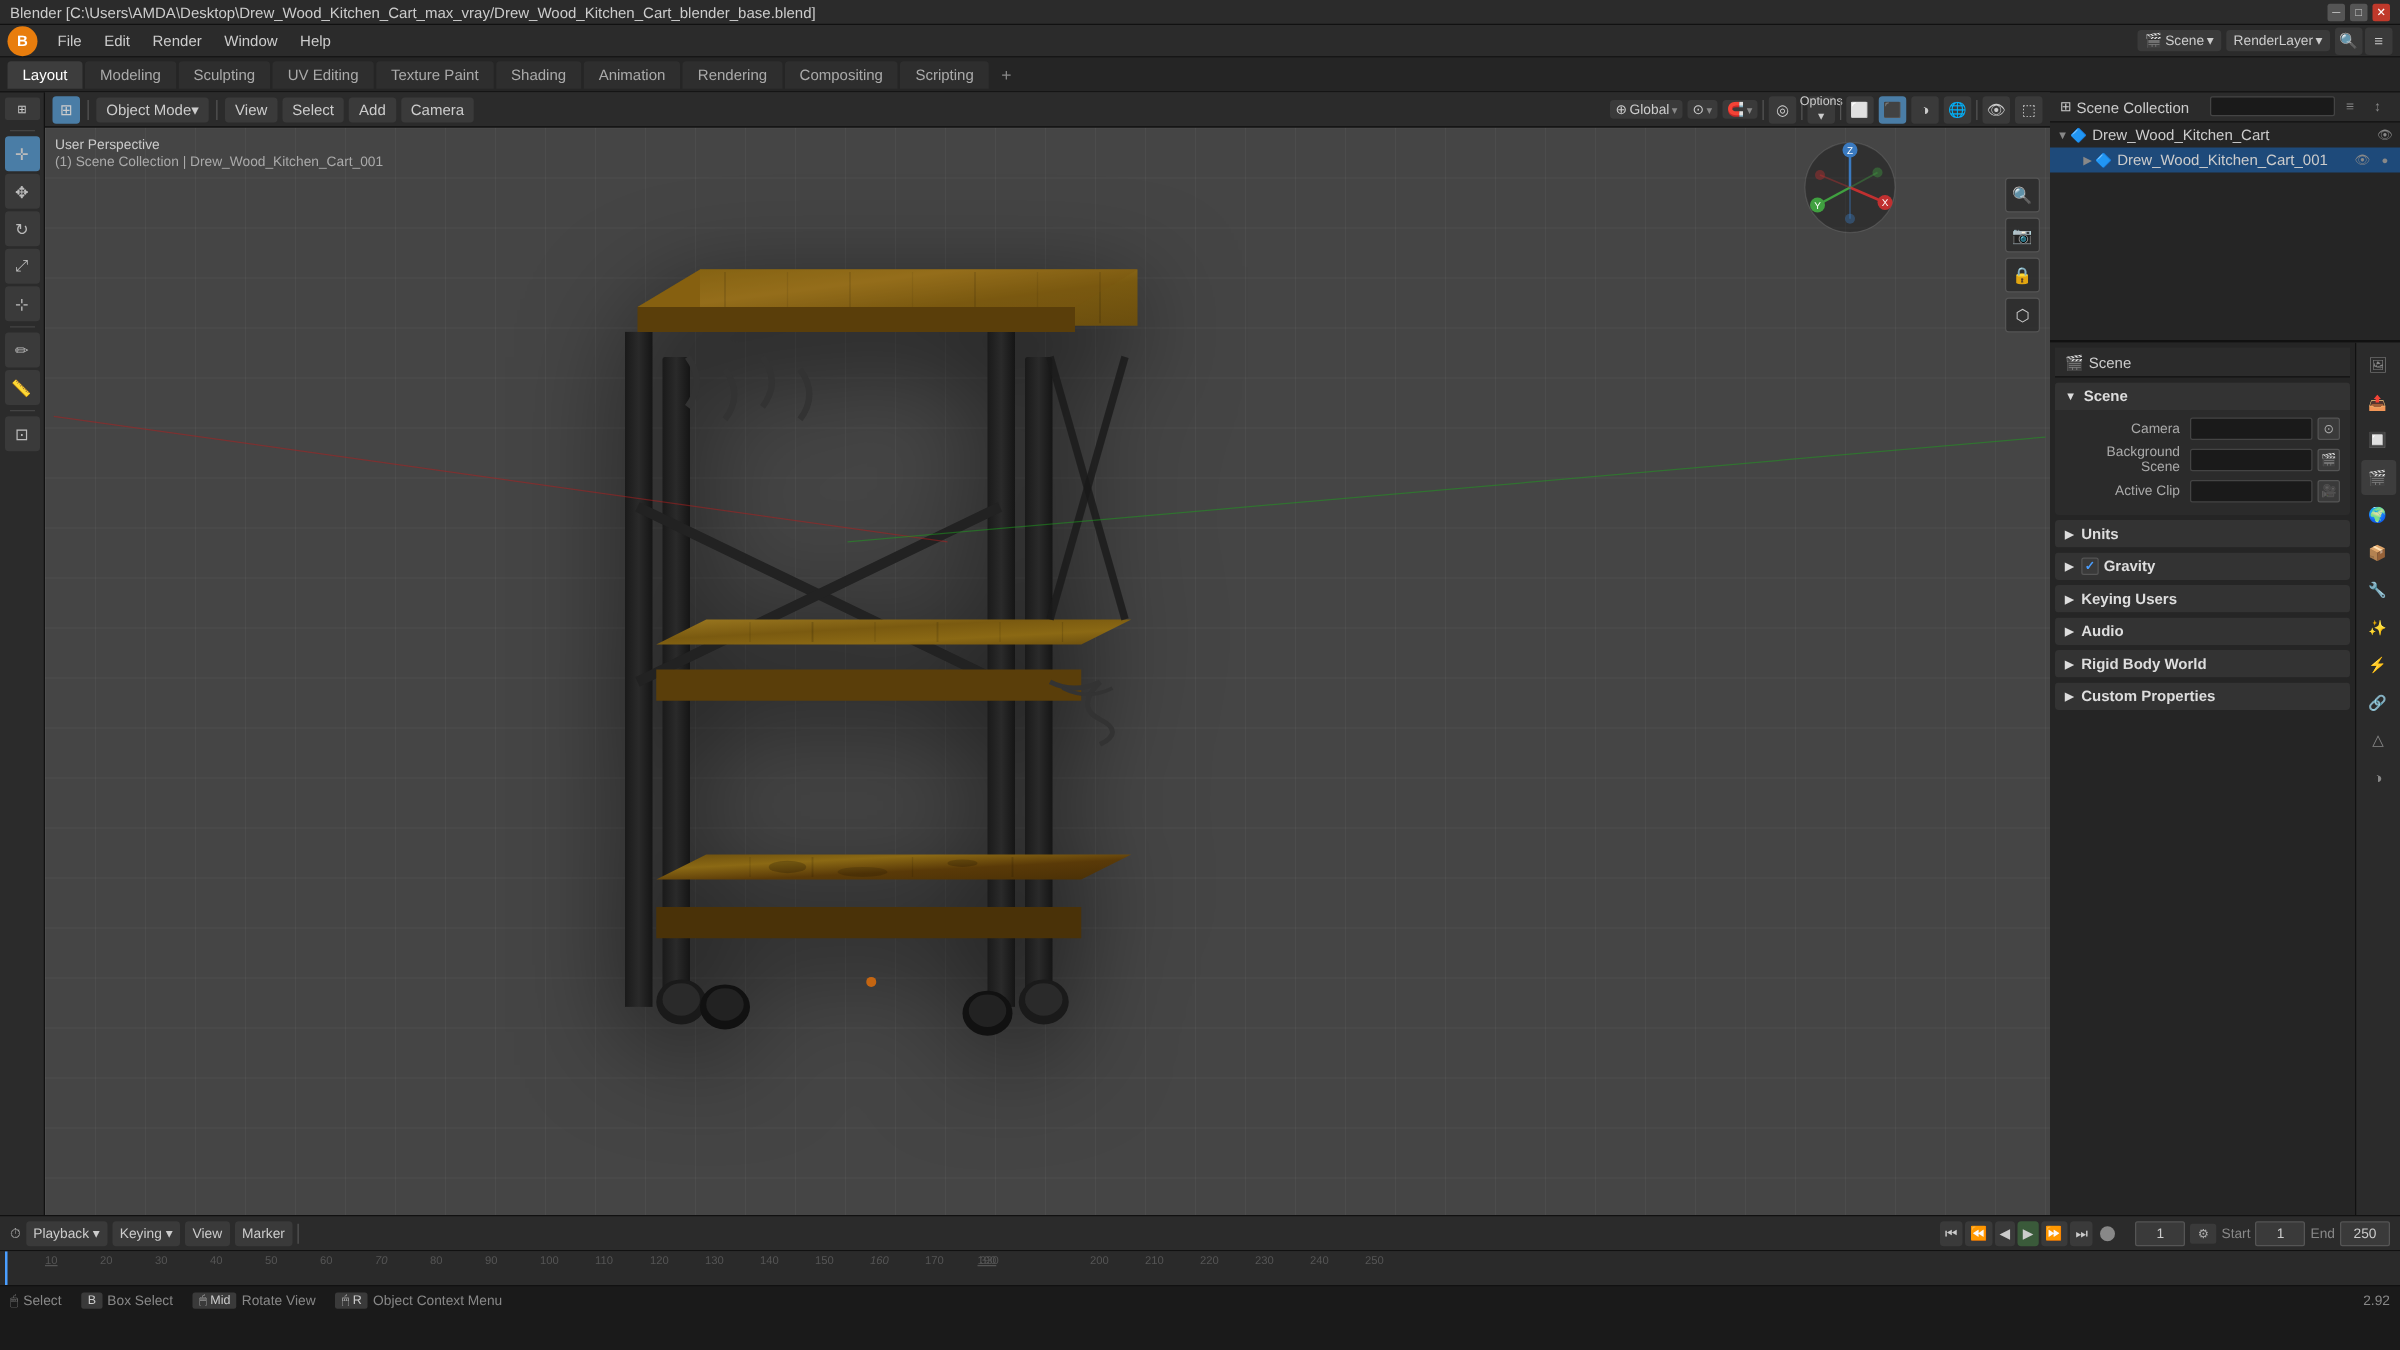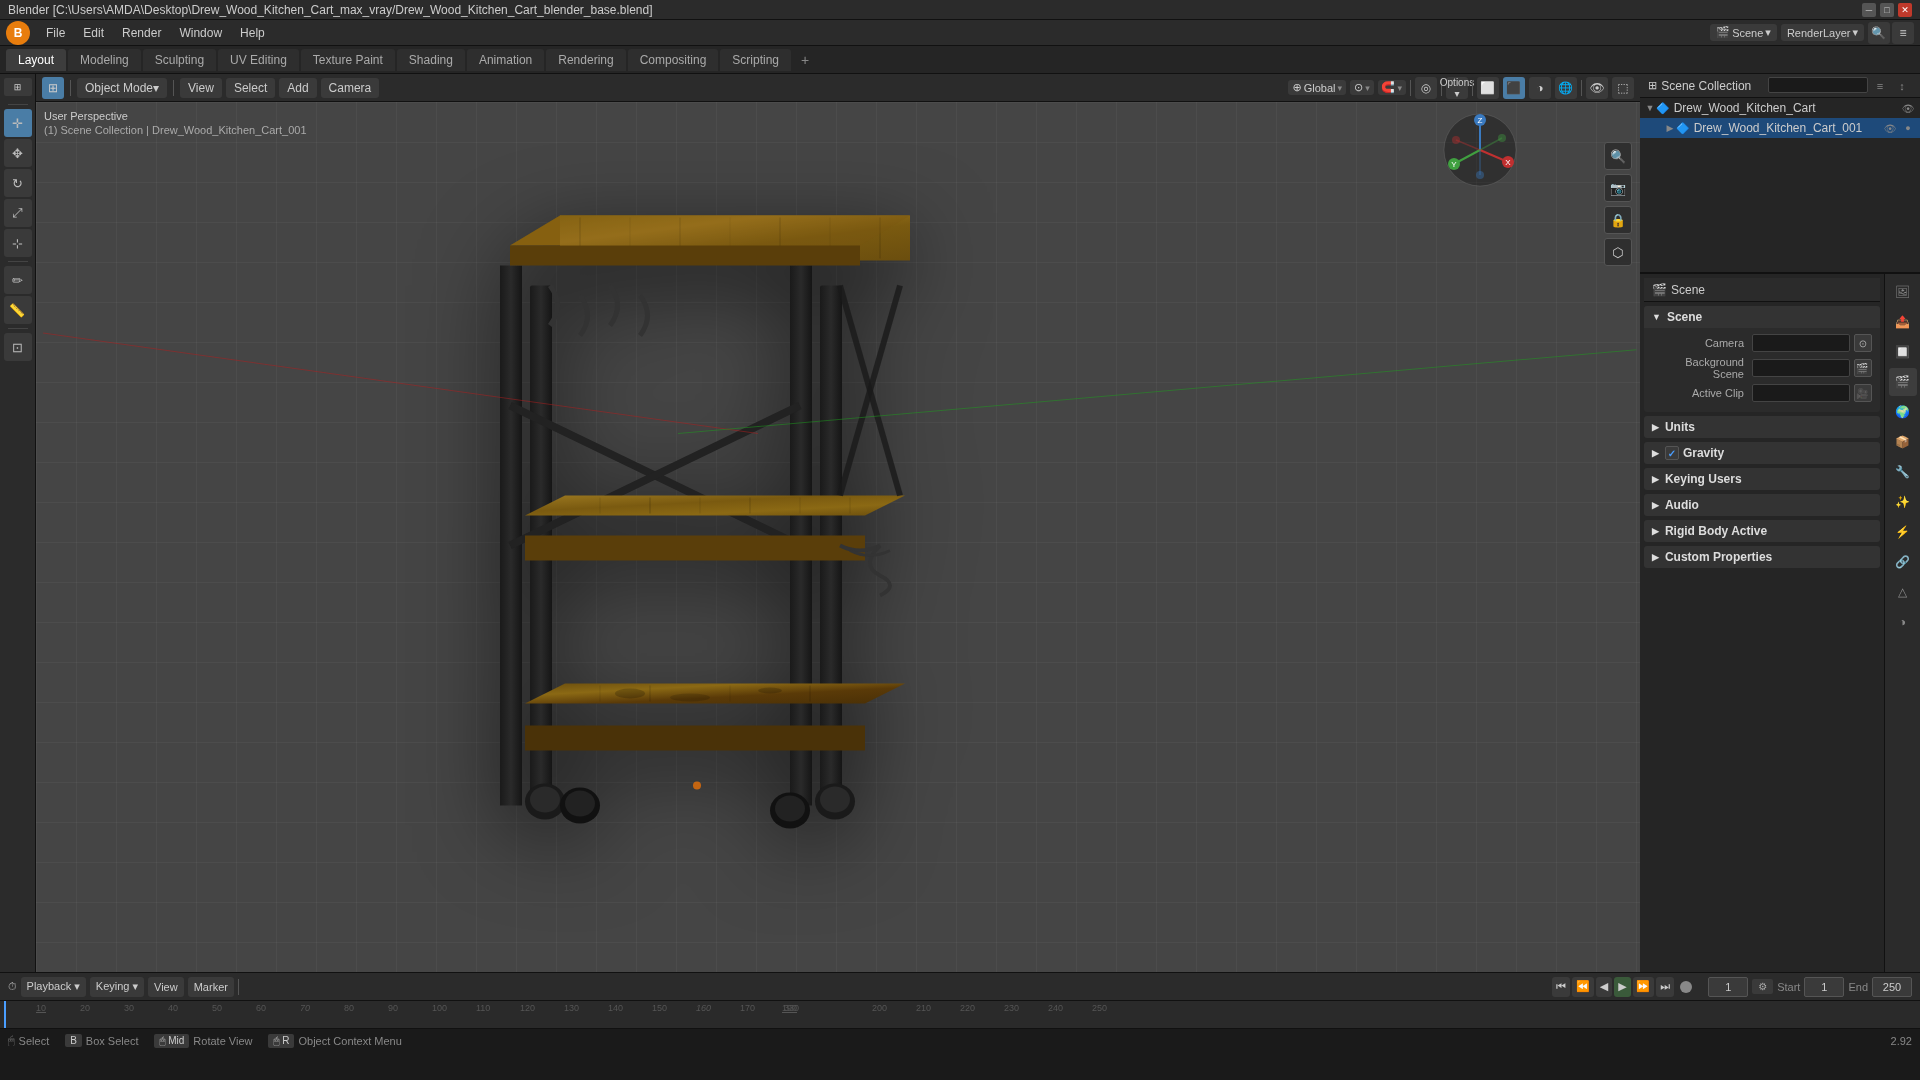--- a/index.html
+++ b/index.html
@@ -828,21 +828,21 @@
         <div class="props-section">
           <div class="props-section-header">
             <span class="section-arrow">▶</span>
             <span>Audio</span>
           </div>
         </div>
 
         <div class="props-section">
           <div class="props-section-header">
             <span class="section-arrow">▶</span>
-            <span>Rigid Body Active</span>
+            <span>Rigid Body World</span>
           </div>
         </div>
 
         <div class="props-section">
           <div class="props-section-header">
             <span class="section-arrow">▶</span>
             <span>Custom Properties</span>
           </div>
         </div>
 

